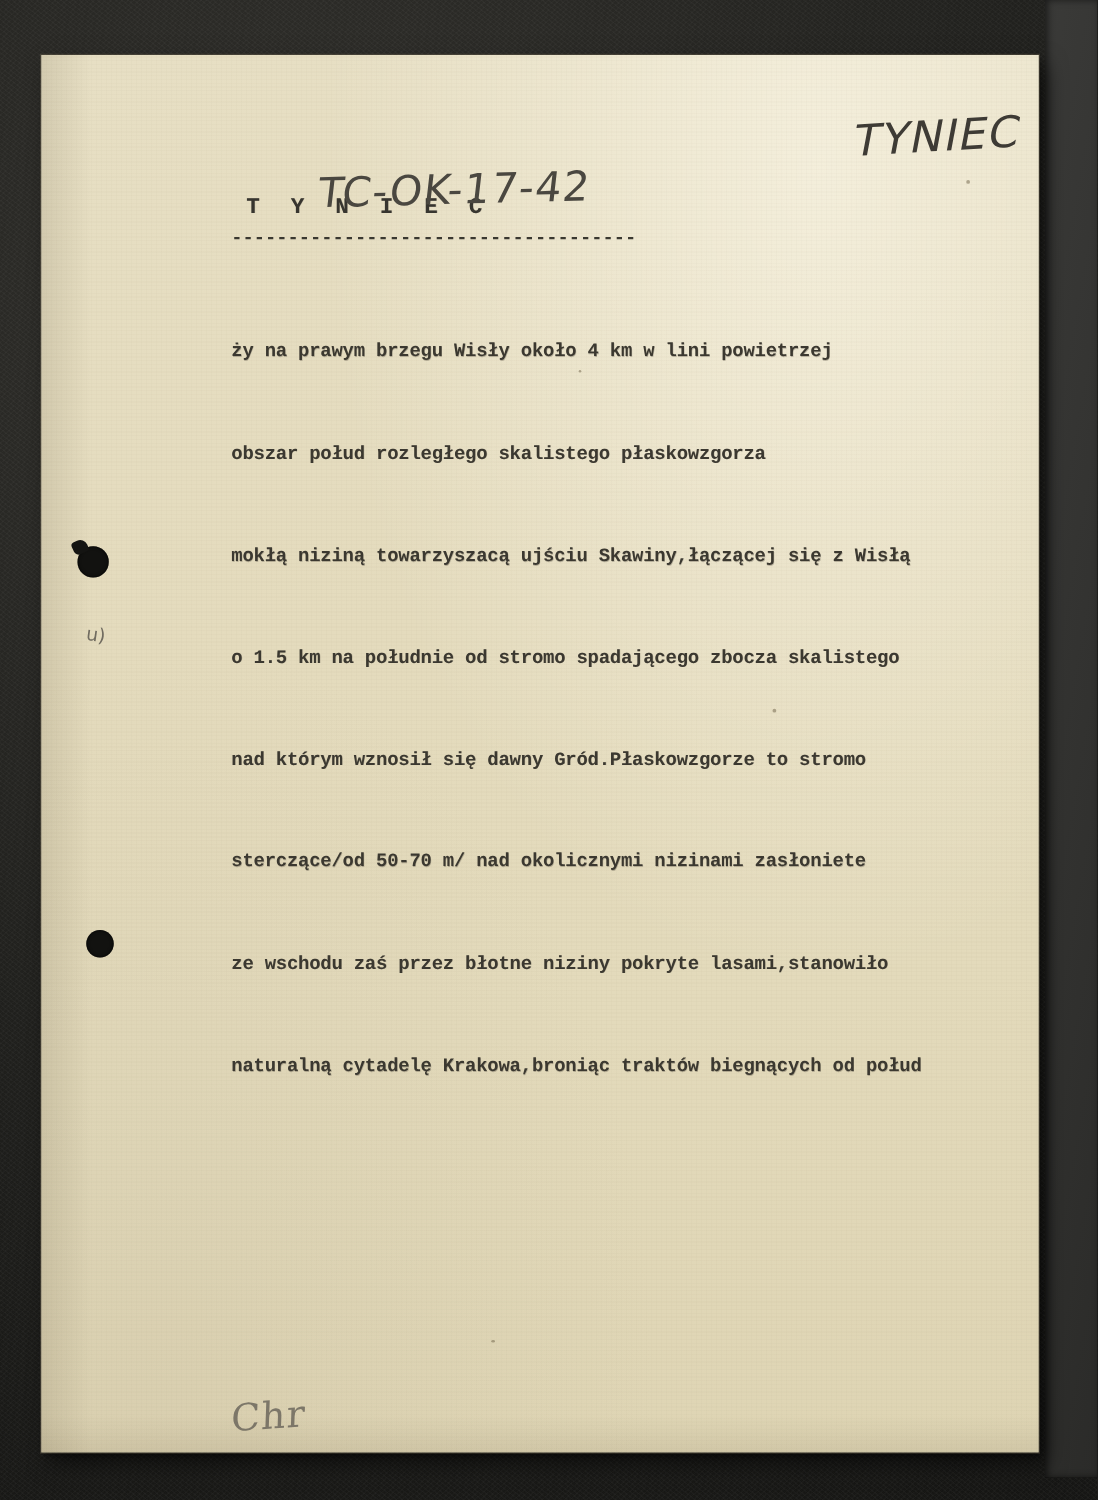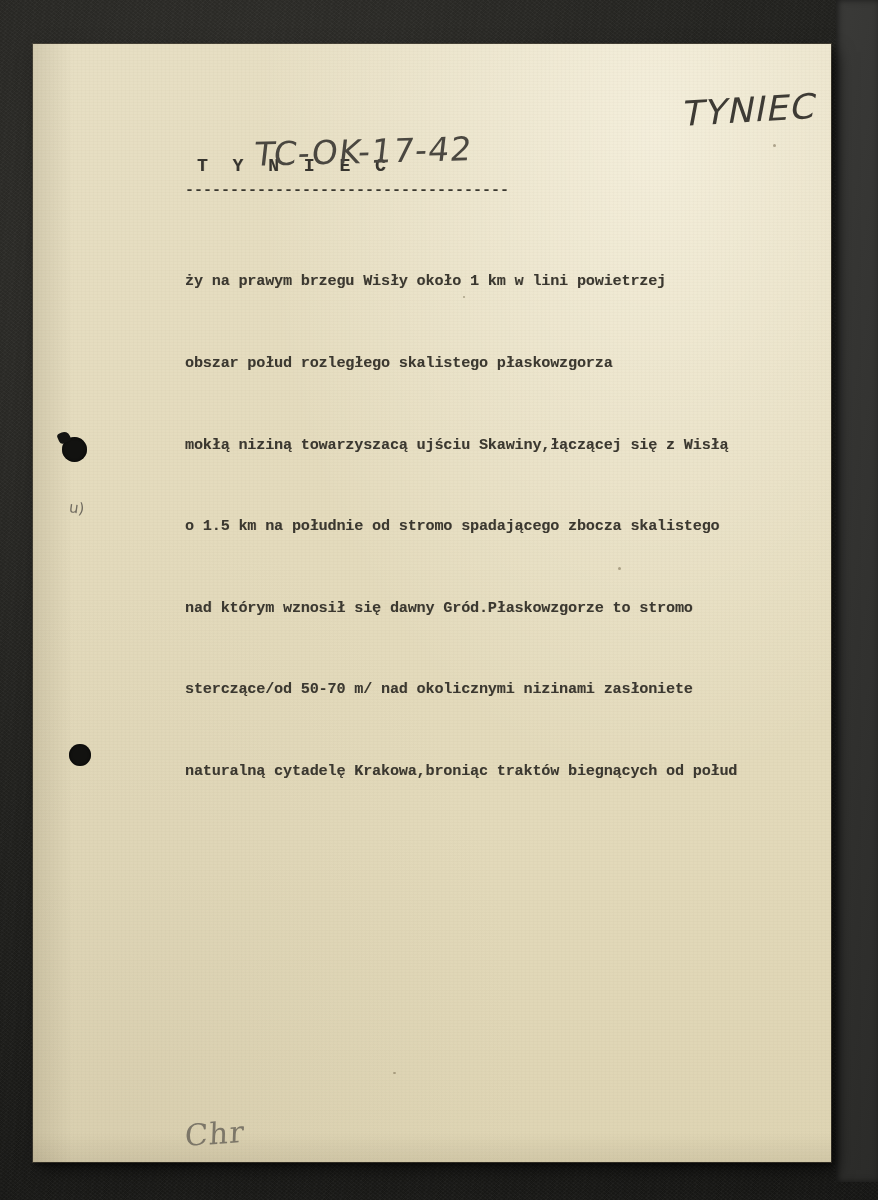--- a/index.html
+++ b/index.html
@@ -187,26 +187,27 @@
     <div class="speck" style="left:360px; top:1028px; width:3px; height:2px;"></div>
     <div class="speck" style="left:740px; top:100px; width:3px; height:3px;"></div>
 
     <div id="typed">
 
       <div class="tw-title">T Y N I E C</div>
 
       <div class="tw-rule">------------------------------------</div>
 
       <div class="tw-para">
-        <span class="tw-line">ży na prawym brzegu Wisły około 1 km w lini powietrzej</span>
+        <span class="tw-line">ży na prawym brzegu Wisły około 4 km w lini powietrzej</span>
         <span class="tw-line">obszar połud rozległego skalistego płaskowzgorza</span>
         <span class="tw-line">mokłą niziną towarzyszacą ujściu Skawiny,łączącej się z Wisłą</span>
         <span class="tw-line">o 1.5 km na południe od stromo spadającego zbocza skalistego</span>
         <span class="tw-line">nad którym wznosił się dawny Gród.Płaskowzgorze to stromo</span>
         <span class="tw-line">sterczące/od 50-70 m/ nad okolicznymi nizinami zasłoniete</span>
+        <span class="tw-line">ze wschodu zaś przez błotne niziny pokryte lasami,stanowiło</span>
         <span class="tw-line">naturalną cytadelę Krakowa,broniąc traktów biegnących od połud</span>
         
         
         
         
         
         
         
         
         

